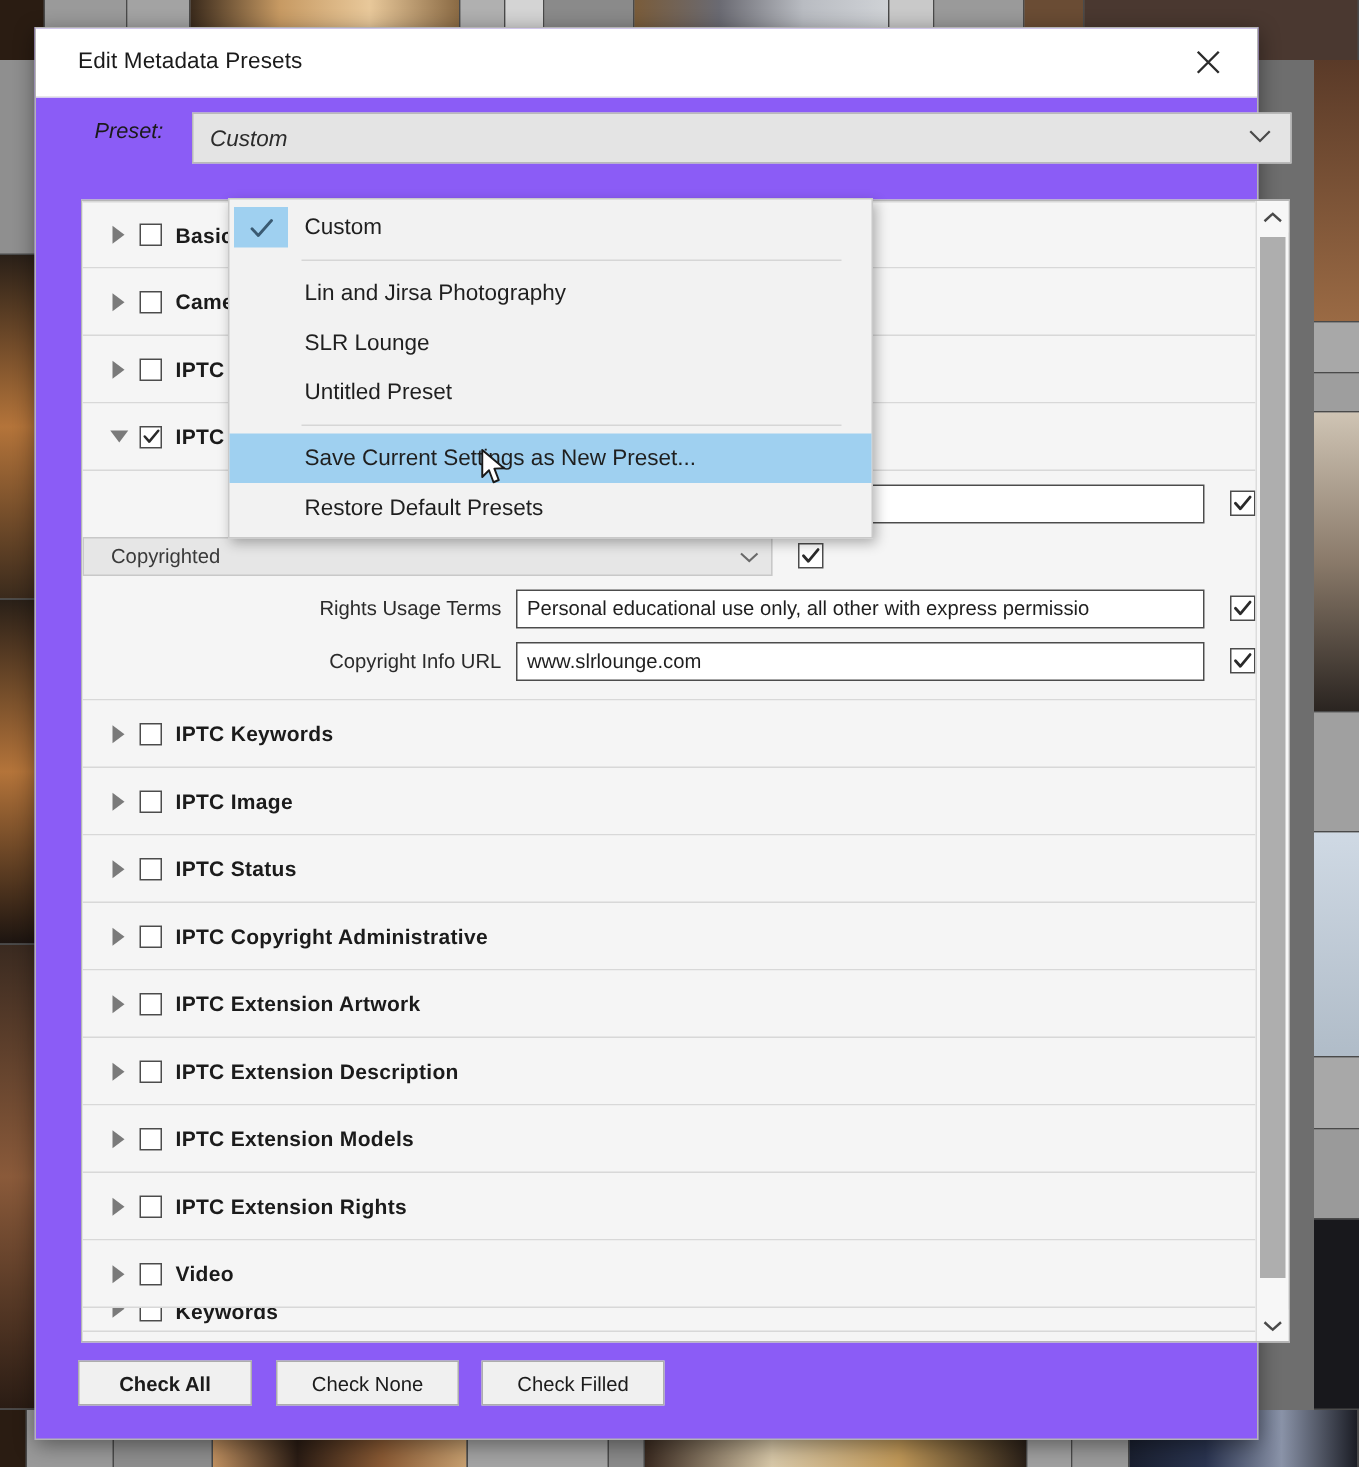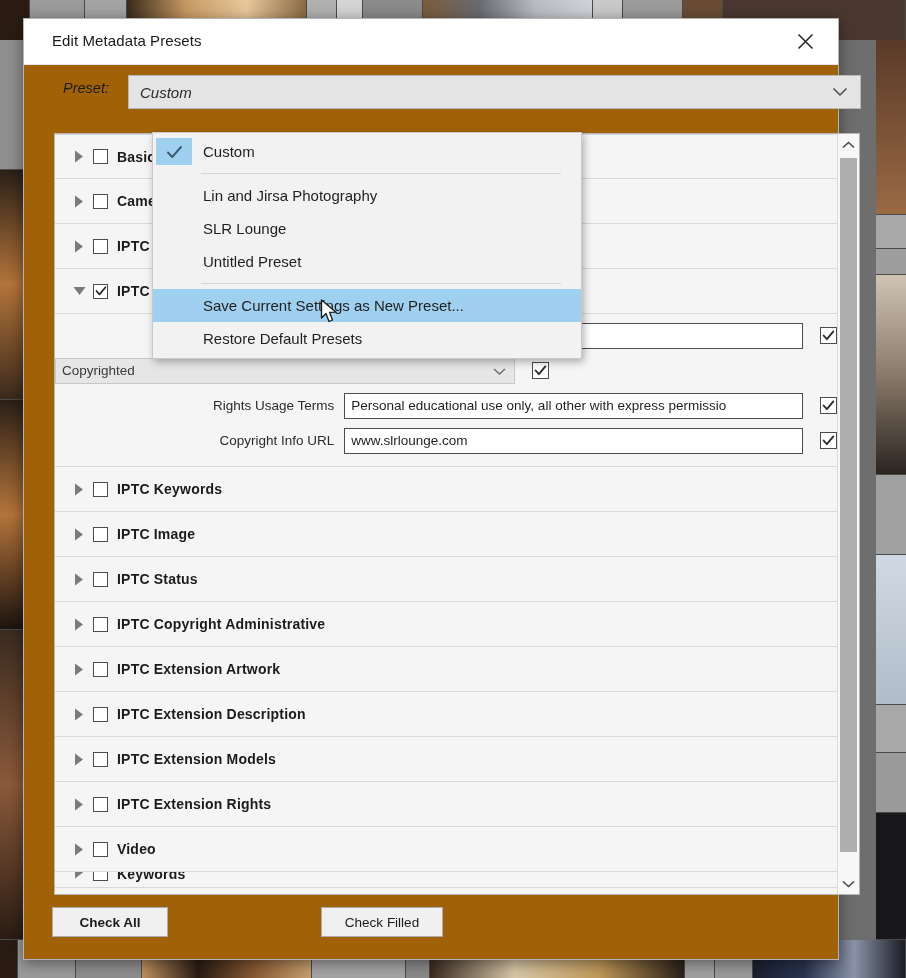--- a/index.html
+++ b/index.html
@@ -32,21 +32,21 @@
   .right-col { right: 0; }
   .left-col .cell, .right-col .cell {
     width: 100%; border-bottom: 1px solid #4a4a4a; background: #8a8a8a;
   }
 
   
   #dialog {
     position: absolute;
     left: 23px; top: 18px;
     width: 816px; height: 942px;
-    background: #a16207;
+    background: #8b5cf6;
     border: 1px solid #b4b4b4;
     box-shadow: 0 3px 14px rgba(0,0,0,.45);
   }
   #titlebar {
     position: relative;
     height: 46px;
     background: #ffffff;
     border-bottom: 1px solid #e8e8e8;
   }
   #dialog-title {
@@ -145,21 +145,21 @@
     display: flex; align-items: center;
     padding: 0 6px;
     font-size: 13.5px; color: #1f1f1f;
     overflow: hidden; white-space: nowrap;
   }
   .fld .sel {
     width: 460px; height: 26px;
     border: 1px solid #c8c8c8;
     background: #e6e6e6;
     display: flex; align-items: center;
-    padding: 0 6px;
+    padding: 0 18px;
     font-size: 13.5px; color: #3a3a3a;
     position: relative;
   }
   .fld .sel .chev2 { position: absolute; right: 8px; top: 50%; transform: translateY(-50%); }
   .fld .rcb {
     margin-left: 17px;
     width: 17px; height: 17px;
     border: 1px solid #4c4c4c;
     background: #ffffff;
     display: flex; align-items: center; justify-content: center;
@@ -509,20 +509,21 @@
       <div class="sb-btn down">
         <svg width="13" height="8" viewBox="0 0 13 8">
           <path d="M1 1.5 L6.5 6.5 L12 1.5" stroke="#4a4a4a" stroke-width="1.6" fill="none"></path>
         </svg>
       </div>
     </div>
   </div>
 
   <div id="footer">
     <div class="btn" id="btn-check-all">Check All</div>
+    <div class="btn" id="btn-check-none">Check None</div>
     <div class="btn" id="btn-check-filled">Check Filled</div>
   </div>
 
   <div id="dropdown">
       <div class="dd-item">
         <span class="tickbox">
           <svg width="17" height="14" viewBox="0 0 17 14">
             <path d="M2 7.5 L6.2 12 L15 2" stroke="#3a5a72" stroke-width="1.9" fill="none" stroke-linecap="round" stroke-linejoin="round"></path>
           </svg>
         </span>

